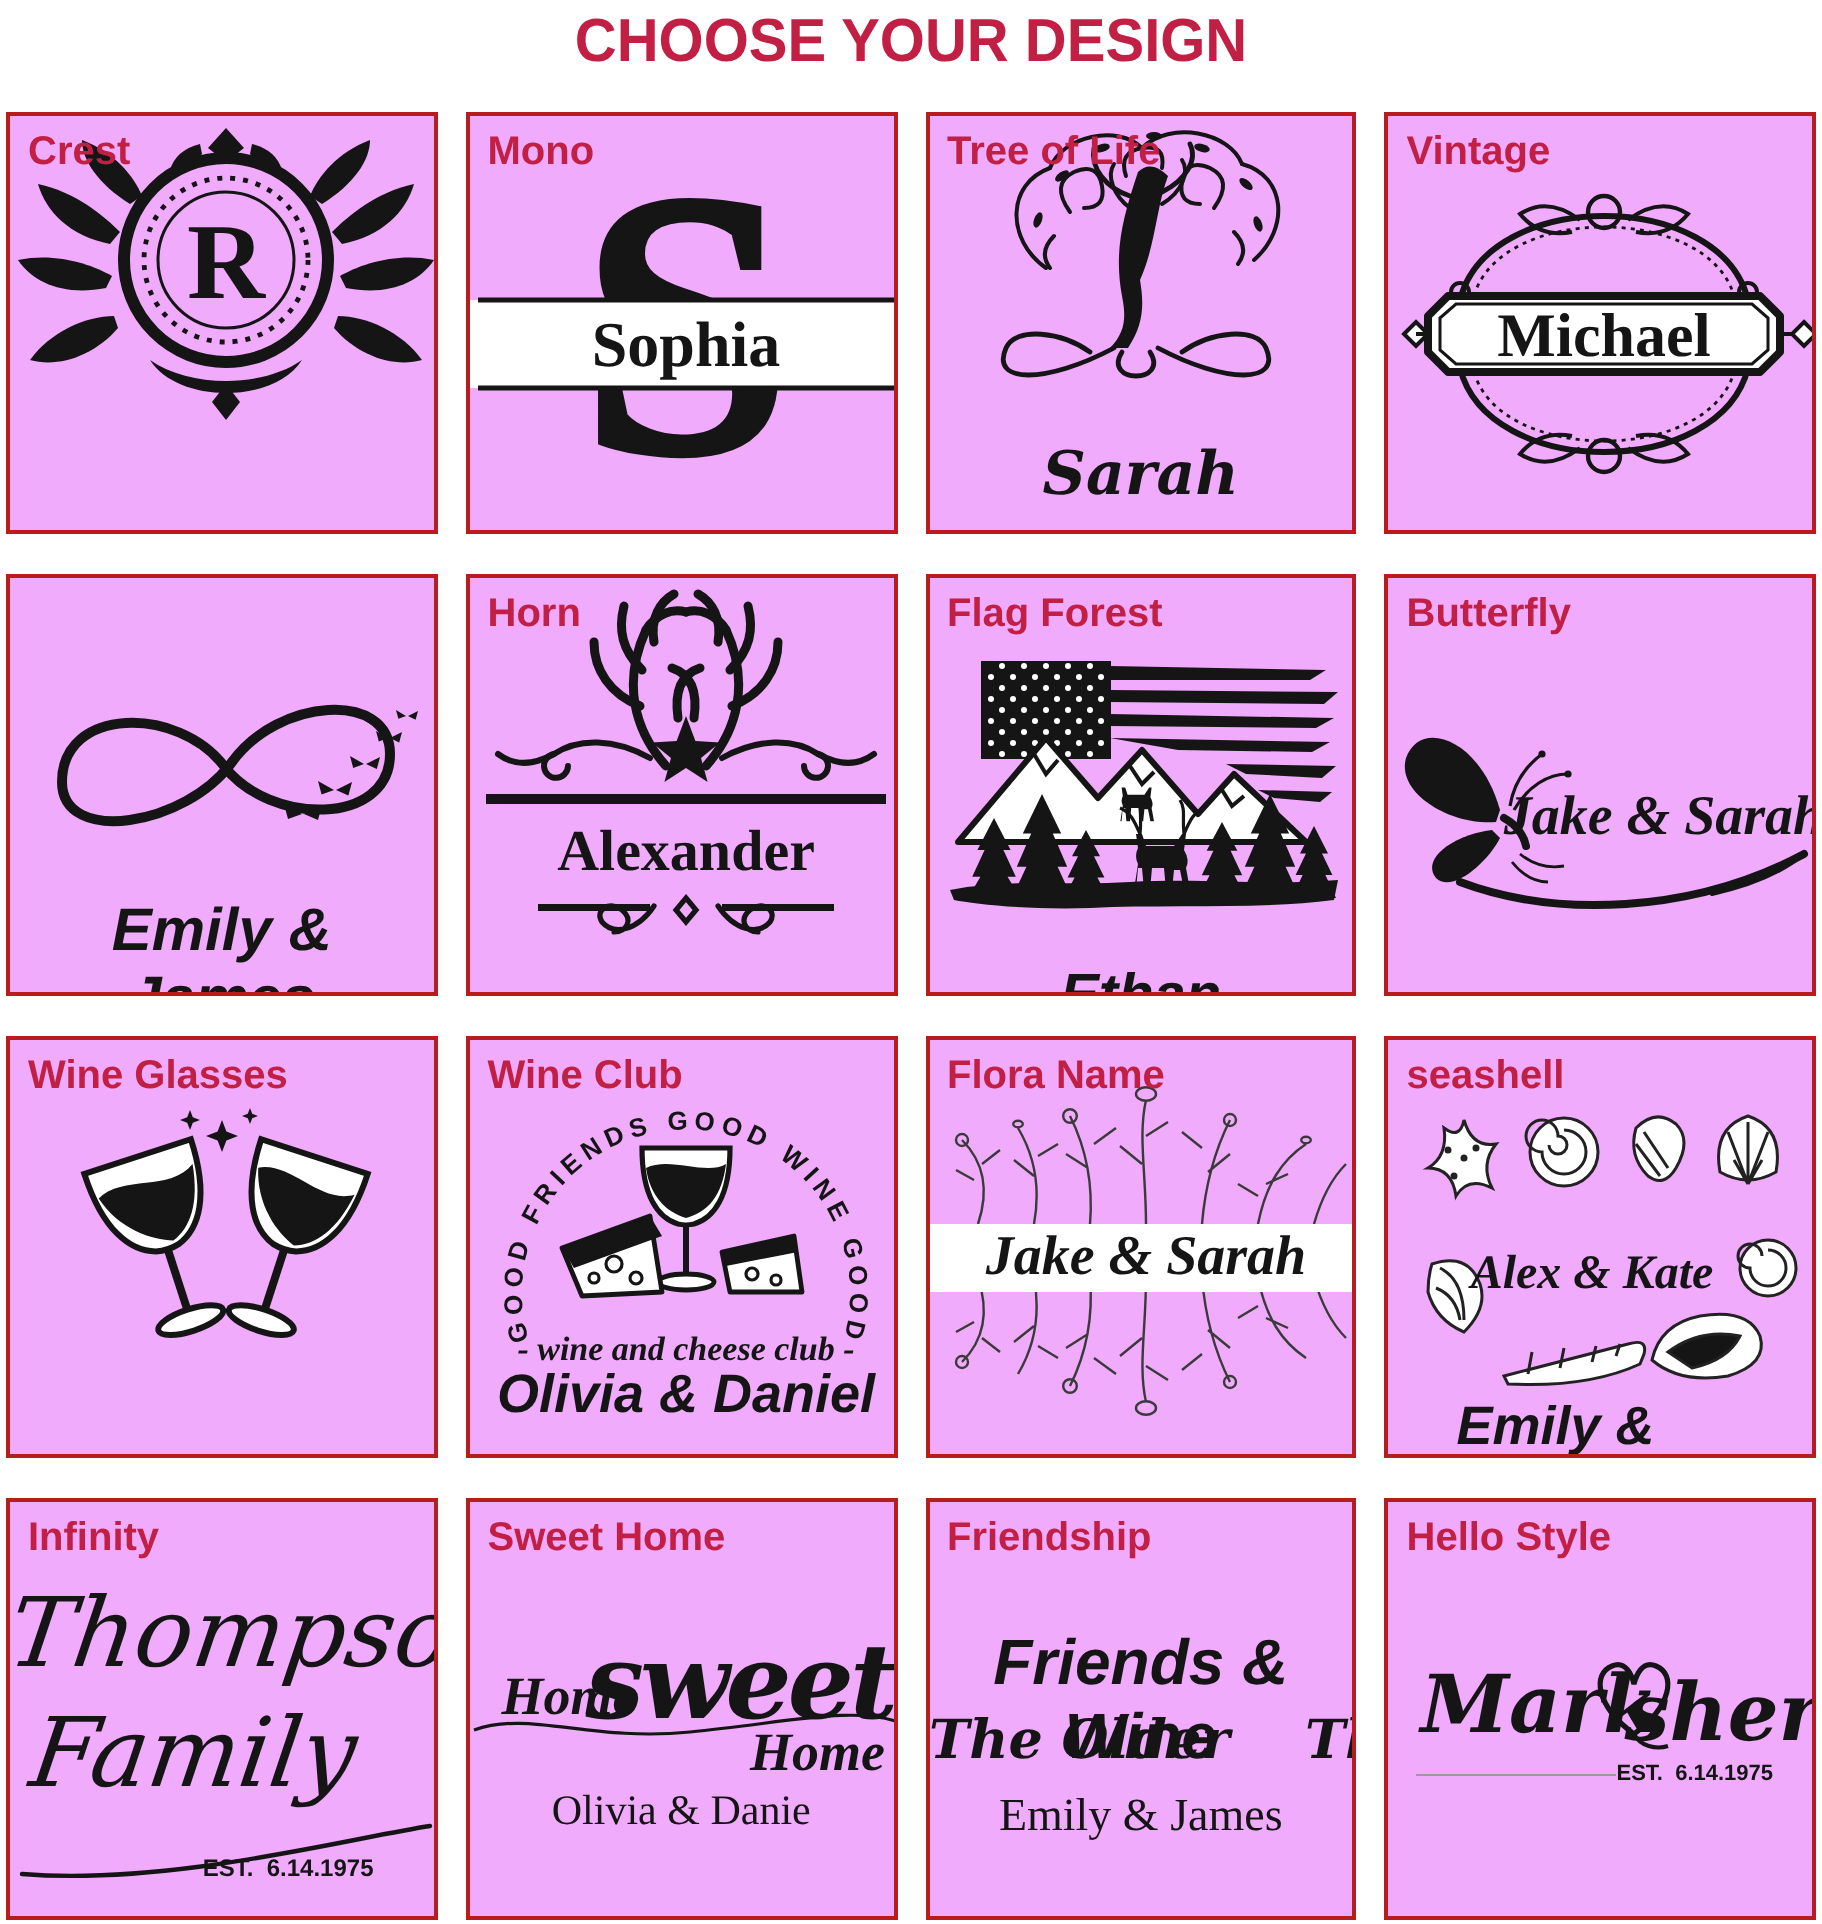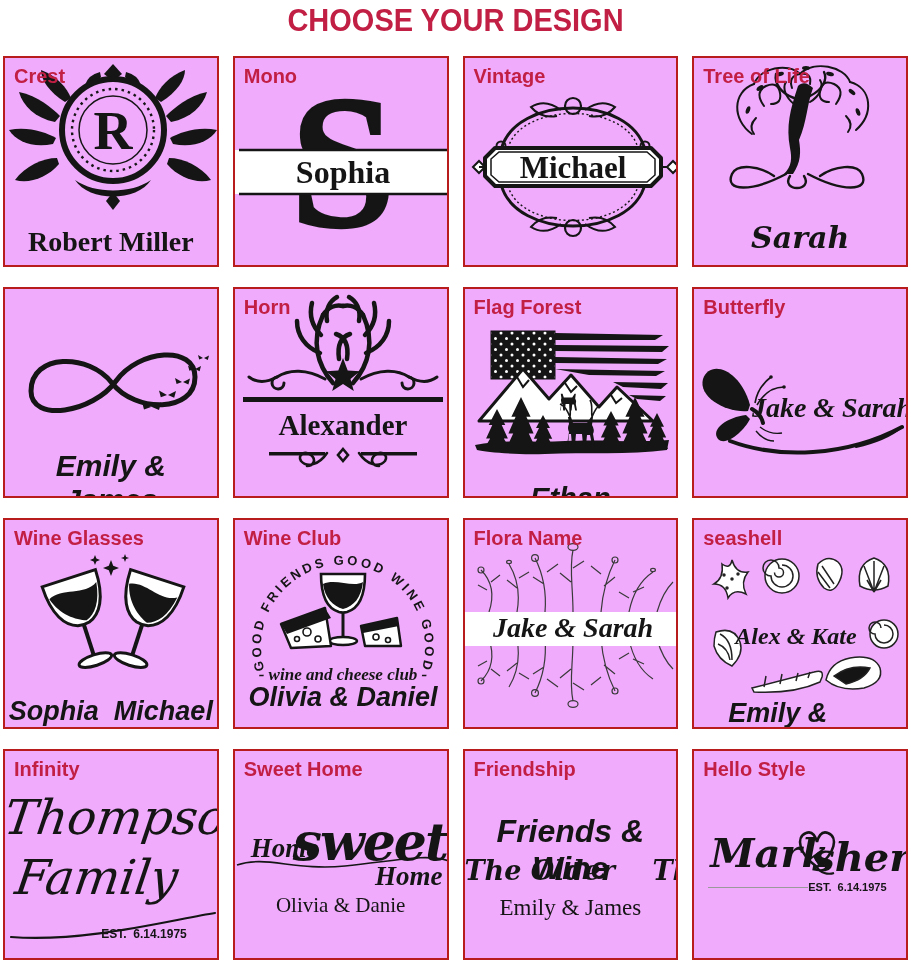--- a/index.html
+++ b/index.html
@@ -65,41 +65,79 @@
           </g>
           <path d="M70,122 C90,136 126,136 146,122 C132,144 84,144 70,122 Z"></path>
           <path d="M108,134 l7,9 -7,9 -7,-9 z"></path>
         </g>
         <circle cx="108" cy="72" r="51" fill="none" stroke="#151515" stroke-width="6"></circle>
         <circle cx="108" cy="72" r="41" fill="none" stroke="#151515" stroke-width="2.4" stroke-dasharray="2.5,4"></circle>
         <circle cx="108" cy="72" r="34" fill="none" stroke="#151515" stroke-width="1.5"></circle>
         <text class="ts" x="108" y="91" font-size="54" text-anchor="middle">R</text>
       </svg>
     </div>
-    <div class="nm serif-b" style="top:168px;font-size:28px;">Robert Miller</div>
   </div>
 
   <div class="card">
     <div class="label">Mono</div>
     <div class="art">
       <svg width="216" height="211" viewBox="0 0 216 211">
         <defs>
           <pattern id="monoPat" patternUnits="userSpaceOnUse" width="14" height="14">
             <circle cx="3" cy="3" r="1.7" fill="#151515"></circle>
             <path d="M7,13 l3.5,-5.5 3.5,5.5 z" fill="none" stroke="#151515" stroke-width="1"></path>
             <path d="M0,9 L5,14" stroke="#151515" stroke-width="1"></path>
           </pattern>
         </defs>
         <text class="ts" x="108" y="168" font-size="190" text-anchor="middle" fill="url(#monoPat)" stroke="#151515" stroke-width="2.5">S</text>
         <rect x="0" y="92" width="216" height="44" fill="#ffffff"></rect>
         <line x1="4" y1="92" x2="212" y2="92" stroke="#151515" stroke-width="2.6"></line>
         <line x1="4" y1="136" x2="212" y2="136" stroke="#151515" stroke-width="2.6"></line>
         <text class="ts" x="108" y="125" font-size="32" text-anchor="middle">Sophia</text>
       </svg>
     </div>
+  </div>
+
+  <div class="card">
+    <div class="label">Tree of Life</div>
+    <div class="art">
+      <svg width="216" height="160" viewBox="0 0 216 160">
+        <g fill="none" stroke="#151515" stroke-width="2" stroke-linecap="round">
+          <path d="M58,76 C38,62 38,34 60,26"></path>
+          <path d="M60,26 C66,10 94,4 106,16"></path>
+          <path d="M106,16 C120,2 150,8 156,24"></path>
+          <path d="M156,24 C178,30 180,56 162,72"></path>
+          <path d="M70,48 q-10,-14 2,-20 q12,-5 14,7 q2,11 -9,11"></path>
+          <path d="M142,46 q10,-14 -2,-20 q-12,-5 -14,7 q-2,11 9,11"></path>
+          <path d="M98,30 q-4,-12 8,-14 q12,-2 10,10"></path>
+          <path d="M62,60 q-8,8 -2,16"></path>
+          <path d="M152,58 q8,8 2,16"></path>
+          <path d="M100,46 C92,40 88,30 92,24"></path>
+          <path d="M116,44 C126,38 130,28 126,22"></path>
+        </g>
+        <g fill="#151515">
+          <ellipse cx="66" cy="30" rx="4" ry="2" transform="rotate(-35 66 30)"></ellipse>
+          <ellipse cx="86" cy="16" rx="4" ry="2" transform="rotate(-15 86 16)"></ellipse>
+          <ellipse cx="112" cy="10" rx="4" ry="2"></ellipse>
+          <ellipse cx="136" cy="16" rx="4" ry="2" transform="rotate(15 136 16)"></ellipse>
+          <ellipse cx="158" cy="34" rx="4" ry="2" transform="rotate(40 158 34)"></ellipse>
+          <ellipse cx="54" cy="52" rx="4" ry="2" transform="rotate(-70 54 52)"></ellipse>
+          <ellipse cx="164" cy="54" rx="4" ry="2" transform="rotate(70 164 54)"></ellipse>
+          <path d="M104,28 C96,52 92,68 96,90 C98,100 98,108 90,116 L99,116 C107,104 107,94 105,82 C113,64 113,46 119,30 C113,24 108,24 104,28 Z"></path>
+        </g>
+        <g fill="none" stroke="#151515" stroke-width="2.4" stroke-linecap="round">
+          <path d="M92,116 C58,134 30,134 38,116 C43,105 66,108 80,118"></path>
+          <path d="M114,116 C148,134 176,134 168,116 C163,105 140,108 126,118"></path>
+          <path d="M96,118 C86,134 120,134 110,118"></path>
+          <path d="M100,40 C88,36 80,26 82,16"></path>
+          <path d="M116,38 C128,32 134,22 130,14"></path>
+        </g>
+      </svg>
+    </div>
+    <div class="nm script" style="top:162px;font-size:30px;font-weight:bold;">Sarah</div>
   </div>
 
   <div class="card">
     <div class="label">Vintage</div>
     <div class="art">
       <svg width="216" height="211" viewBox="0 0 216 211">
         <g fill="none" stroke="#151515">
           <path d="M36,92 C50,36 166,36 180,92" stroke-width="3"></path>
           <path d="M43,90 C56,44 160,44 173,90" stroke-width="1.4" stroke-dasharray="2,2.6"></path>
           <circle cx="108" cy="48" r="8" stroke-width="2.2"></circle>
@@ -113,59 +151,20 @@
           <path d="M96,166 q-16,12 -30,3 q10,-12 26,-9" stroke-width="2"></path>
           <path d="M120,166 q16,12 30,3 q-10,-12 -26,-9" stroke-width="2"></path>
         </g>
         <polygon points="30,90 186,90 196,100 196,118 186,128 30,128 20,118 20,100" fill="#ffffff" stroke="#151515" stroke-width="4" stroke-linejoin="round"></polygon>
         <polygon points="34,94 182,94 190,101 190,117 182,124 34,124 26,117 26,101" fill="none" stroke="#151515" stroke-width="1.5"></polygon>
         <path d="M8,109 l6,-6 6,6 -6,6 z M196,109 h6 M14,109 h6" fill="#ffffff" stroke="#151515" stroke-width="2"></path>
         <path d="M208,103 l6,6 -6,6 -6,-6 z" fill="#ffffff" stroke="#151515" stroke-width="2"></path>
         <text class="ts" x="108" y="120" font-size="31" text-anchor="middle">Michael</text>
       </svg>
     </div>
-  </div>
-
-  <div class="card">
-    <div class="label">Tree of Life</div>
-    <div class="art">
-      <svg width="216" height="160" viewBox="0 0 216 160">
-        <g fill="none" stroke="#151515" stroke-width="2" stroke-linecap="round">
-          <path d="M58,76 C38,62 38,34 60,26"></path>
-          <path d="M60,26 C66,10 94,4 106,16"></path>
-          <path d="M106,16 C120,2 150,8 156,24"></path>
-          <path d="M156,24 C178,30 180,56 162,72"></path>
-          <path d="M70,48 q-10,-14 2,-20 q12,-5 14,7 q2,11 -9,11"></path>
-          <path d="M142,46 q10,-14 -2,-20 q-12,-5 -14,7 q-2,11 9,11"></path>
-          <path d="M98,30 q-4,-12 8,-14 q12,-2 10,10"></path>
-          <path d="M62,60 q-8,8 -2,16"></path>
-          <path d="M152,58 q8,8 2,16"></path>
-          <path d="M100,46 C92,40 88,30 92,24"></path>
-          <path d="M116,44 C126,38 130,28 126,22"></path>
-        </g>
-        <g fill="#151515">
-          <ellipse cx="66" cy="30" rx="4" ry="2" transform="rotate(-35 66 30)"></ellipse>
-          <ellipse cx="86" cy="16" rx="4" ry="2" transform="rotate(-15 86 16)"></ellipse>
-          <ellipse cx="112" cy="10" rx="4" ry="2"></ellipse>
-          <ellipse cx="136" cy="16" rx="4" ry="2" transform="rotate(15 136 16)"></ellipse>
-          <ellipse cx="158" cy="34" rx="4" ry="2" transform="rotate(40 158 34)"></ellipse>
-          <ellipse cx="54" cy="52" rx="4" ry="2" transform="rotate(-70 54 52)"></ellipse>
-          <ellipse cx="164" cy="54" rx="4" ry="2" transform="rotate(70 164 54)"></ellipse>
-          <path d="M104,28 C96,52 92,68 96,90 C98,100 98,108 90,116 L99,116 C107,104 107,94 105,82 C113,64 113,46 119,30 C113,24 108,24 104,28 Z"></path>
-        </g>
-        <g fill="none" stroke="#151515" stroke-width="2.4" stroke-linecap="round">
-          <path d="M92,116 C58,134 30,134 38,116 C43,105 66,108 80,118"></path>
-          <path d="M114,116 C148,134 176,134 168,116 C163,105 140,108 126,118"></path>
-          <path d="M96,118 C86,134 120,134 110,118"></path>
-          <path d="M100,40 C88,36 80,26 82,16"></path>
-          <path d="M116,38 C128,32 134,22 130,14"></path>
-        </g>
-      </svg>
-    </div>
-    <div class="nm script" style="top:162px;font-size:30px;font-weight:bold;">Sarah</div>
   </div>
 
   <div class="card">
     <div class="art">
       <svg width="216" height="130" viewBox="0 0 216 130" style="margin-top:36px">
         <path d="M26,66 C26,28 84,28 107,58 C130,88 190,88 190,52 C190,20 134,24 111,56 C88,88 26,98 26,66 Z" fill="none" stroke="#151515" stroke-width="5" stroke-linecap="round"></path>
         <g fill="#151515">
           <path d="M146,82 l-9,-5 2,7.5 z M147,82 l9,-4.5 -2,7.5 z"></path>
           <path d="M162,70 l-8,-4.5 1.8,6.8 z M163,70 l8,-4 -1.8,6.8 z"></path>
           <path d="M177,57 l-7,-4 1.6,6 z M178,57 l7,-3.5 -1.6,6 z"></path>
@@ -297,21 +296,20 @@
           <ellipse cx="78" cy="110" rx="17" ry="5.5" fill="#ffffff" stroke="#151515" stroke-width="3"></ellipse>
         </g>
         <g transform="rotate(18 138 70)">
           <path d="M110,24 C110,54 120,68 132,72 C136,73 140,73 144,72 C156,68 166,54 166,24 Z" fill="#ffffff" stroke="#151515" stroke-width="3"></path>
           <path d="M113,38 C128,30 148,46 163,36 C160,56 152,66 142,69.5 C132,66 118,56 113,38 Z" fill="#151515"></path>
           <line x1="138" y1="73" x2="138" y2="104" stroke="#151515" stroke-width="4"></line>
           <ellipse cx="138" cy="110" rx="17" ry="5.5" fill="#ffffff" stroke="#151515" stroke-width="3"></ellipse>
         </g>
       </svg>
     </div>
-    <div class="nm sans-bi pre" style="top:176px;font-size:27px;">Sophia  Michael</div>
   </div>
 
   <div class="card">
     <div class="label">Wine Club</div>
     <div class="art">
       <svg width="216" height="211" viewBox="0 0 216 211">
         <defs>
           <path id="wcArc" d="M30,152 A82,82 0 1 1 186,152" fill="none"></path>
         </defs>
         <text class="arc">

